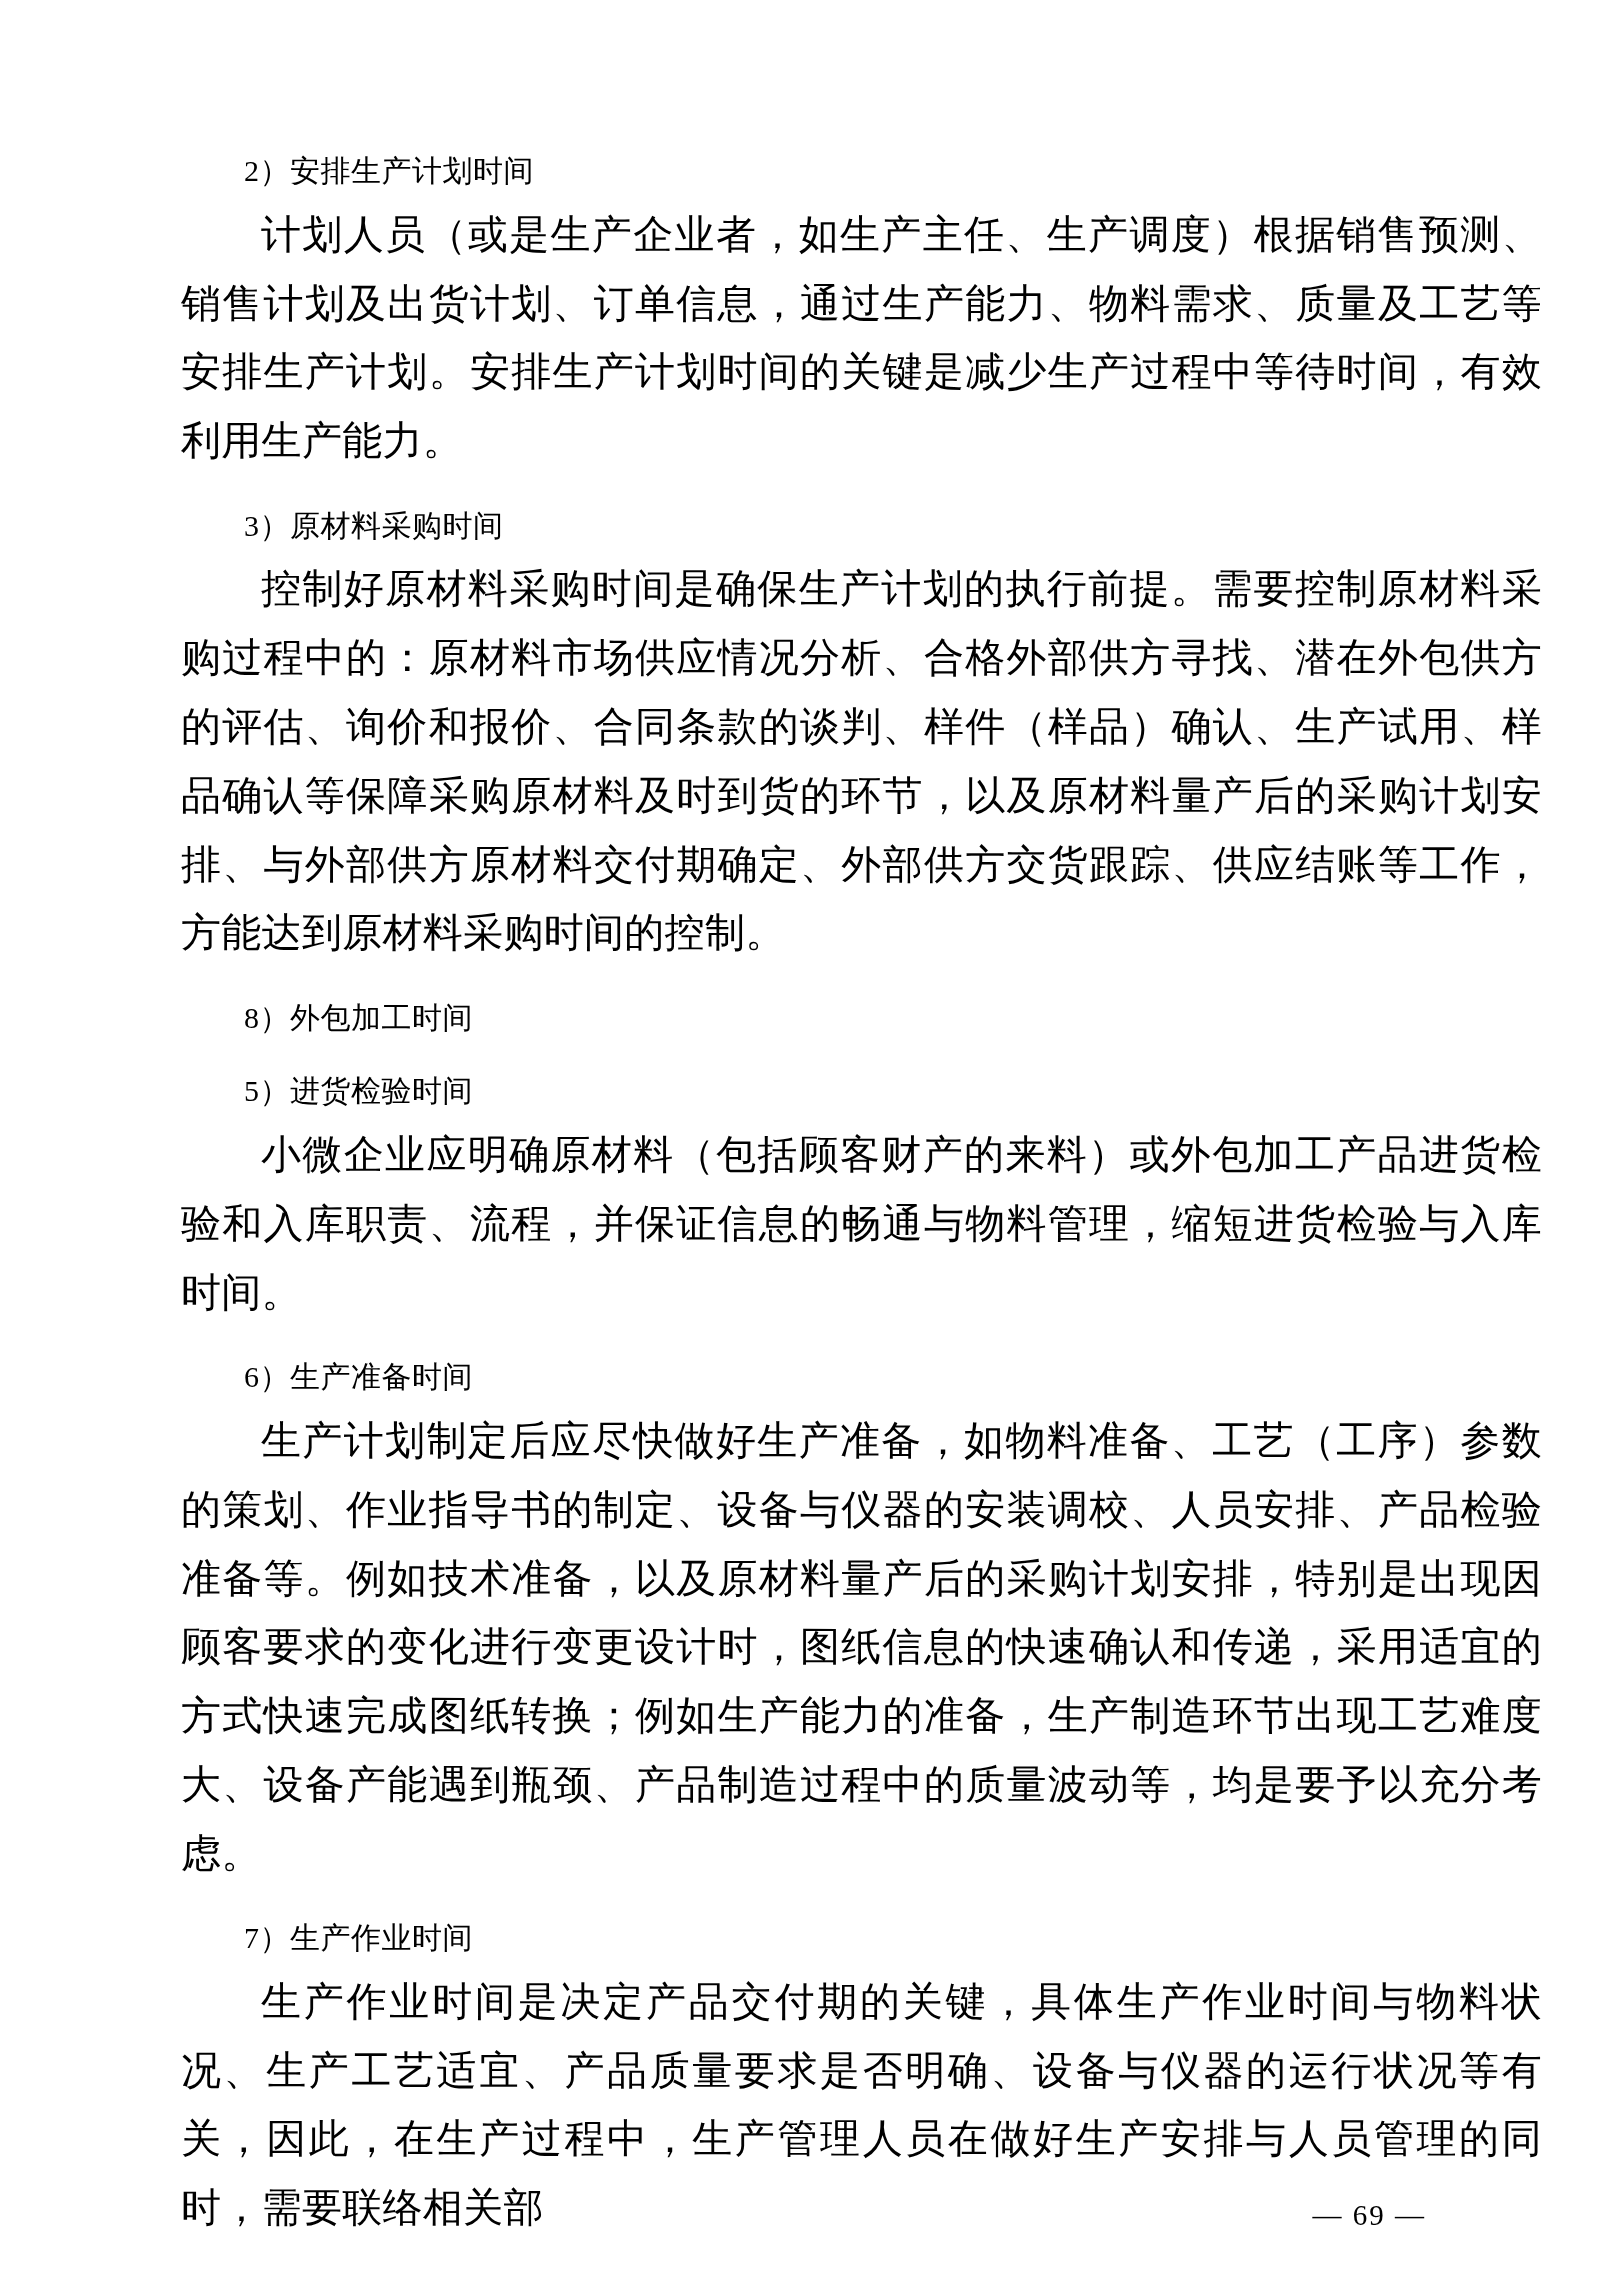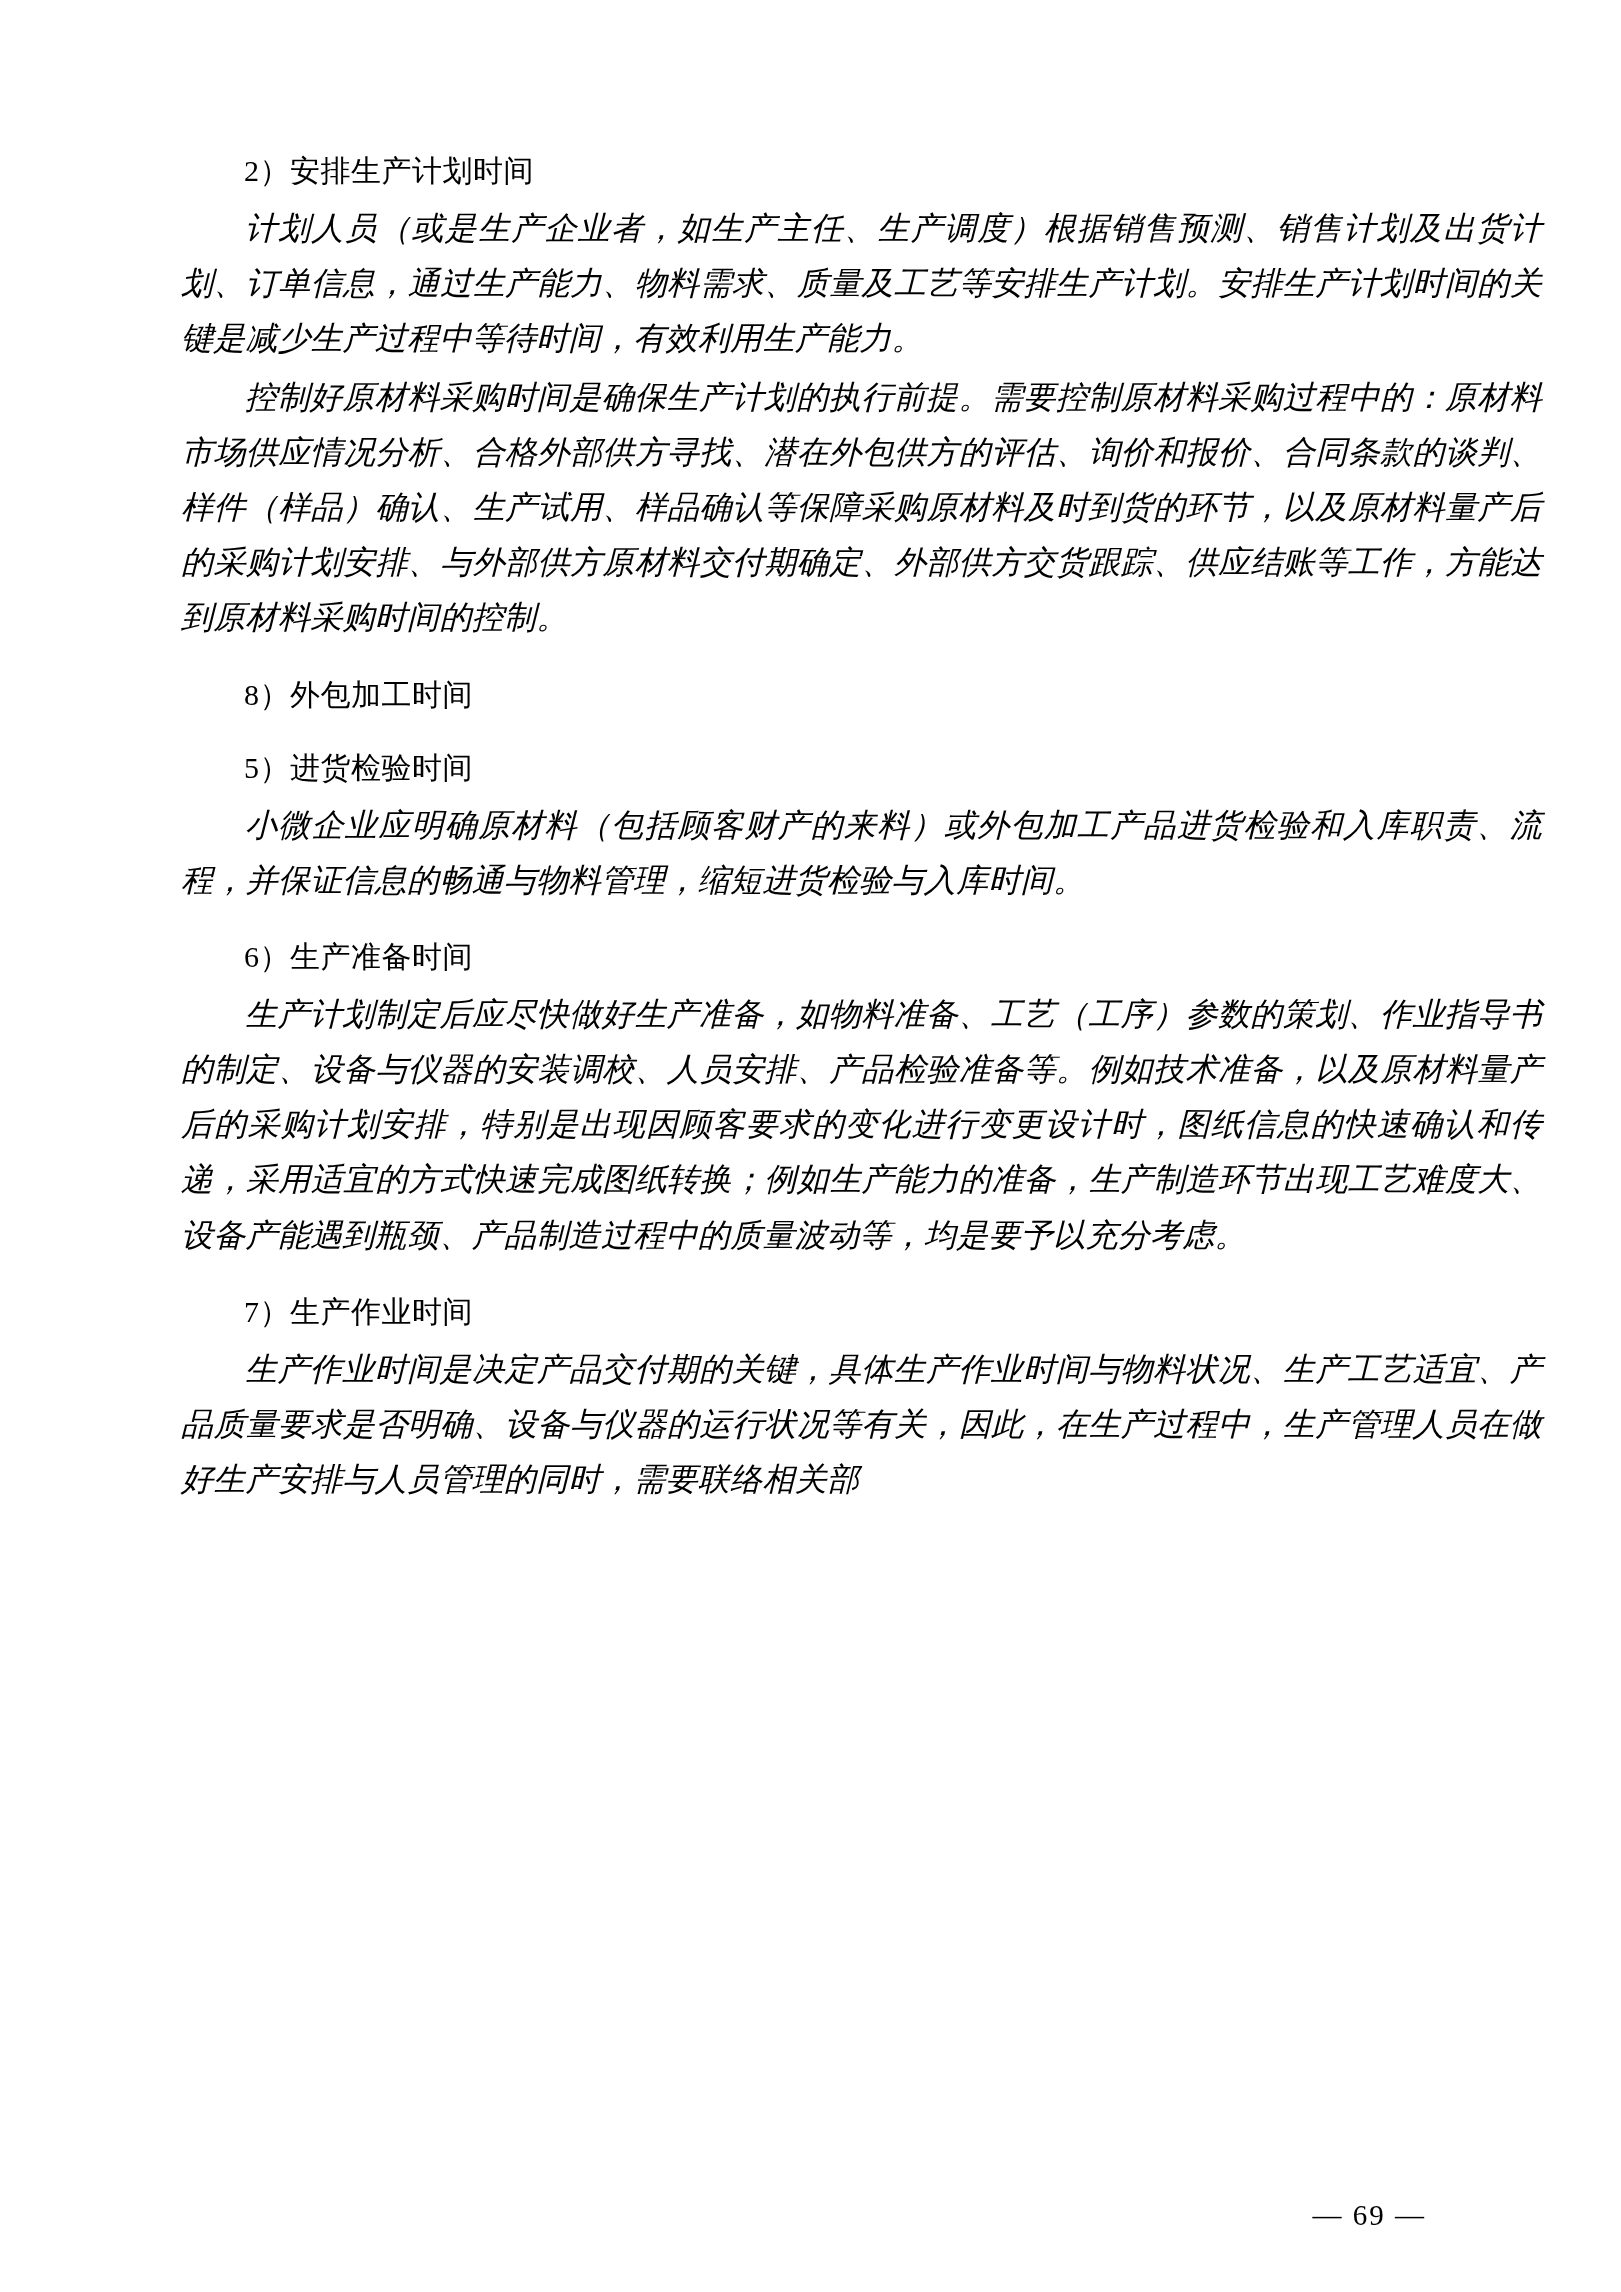--- a/index.html
+++ b/index.html
@@ -31,24 +31,23 @@
   .heading {
     margin: 25.5px 0 5.9px 0;
     text-indent: 2.1em;
     font-size: 30px;
     line-height: 1.6;
     letter-spacing: 0.5px;
   }
   .para {
     margin: 0 0 3.9px 0;
     text-indent: 2em;
-    font-size: 32px;
+    font-size: 40px;
     line-height: 1.72;
     letter-spacing: 0.3px;
-    font-style: italic;
   }
   .first-heading {
     margin-top: 0;
   }
   .page-number {
     position: absolute;
     bottom: 61px;
     right: 195px;
     font-size: 29px;
     letter-spacing: 2px;
@@ -57,20 +56,21 @@
 </style>
 </head>
 <body>
 
 <div class="page">
   <div class="doc-body">
 
     <p class="heading first-heading">2）安排生产计划时间</p>
     <p class="para">计划人员（或是生产企业者，如生产主任、生产调度）根据销售预测、销售计划及出货计划、订单信息，通过生产能力、物料需求、质量及工艺等安排生产计划。安排生产计划时间的关键是减少生产过程中等待时间，有效利用生产能力。</p>
 
+    <p class="heading">3）原材料采购时间</p>
     <p class="para">控制好原材料采购时间是确保生产计划的执行前提。需要控制原材料采购过程中的：原材料市场供应情况分析、合格外部供方寻找、潜在外包供方的评估、询价和报价、合同条款的谈判、样件（样品）确认、生产试用、样品确认等保障采购原材料及时到货的环节，以及原材料量产后的采购计划安排、与外部供方原材料交付期确定、外部供方交货跟踪、供应结账等工作，方能达到原材料采购时间的控制。</p>
 
     <p class="heading">8）外包加工时间</p>
 
     <p class="heading">5）进货检验时间</p>
     <p class="para">小微企业应明确原材料（包括顾客财产的来料）或外包加工产品进货检验和入库职责、流程，并保证信息的畅通与物料管理，缩短进货检验与入库时间。</p>
 
     <p class="heading">6）生产准备时间</p>
     <p class="para">生产计划制定后应尽快做好生产准备，如物料准备、工艺（工序）参数的策划、作业指导书的制定、设备与仪器的安装调校、人员安排、产品检验准备等。例如技术准备，以及原材料量产后的采购计划安排，特别是出现因顾客要求的变化进行变更设计时，图纸信息的快速确认和传递，采用适宜的方式快速完成图纸转换；例如生产能力的准备，生产制造环节出现工艺难度大、设备产能遇到瓶颈、产品制造过程中的质量波动等，均是要予以充分考虑。</p>
 

